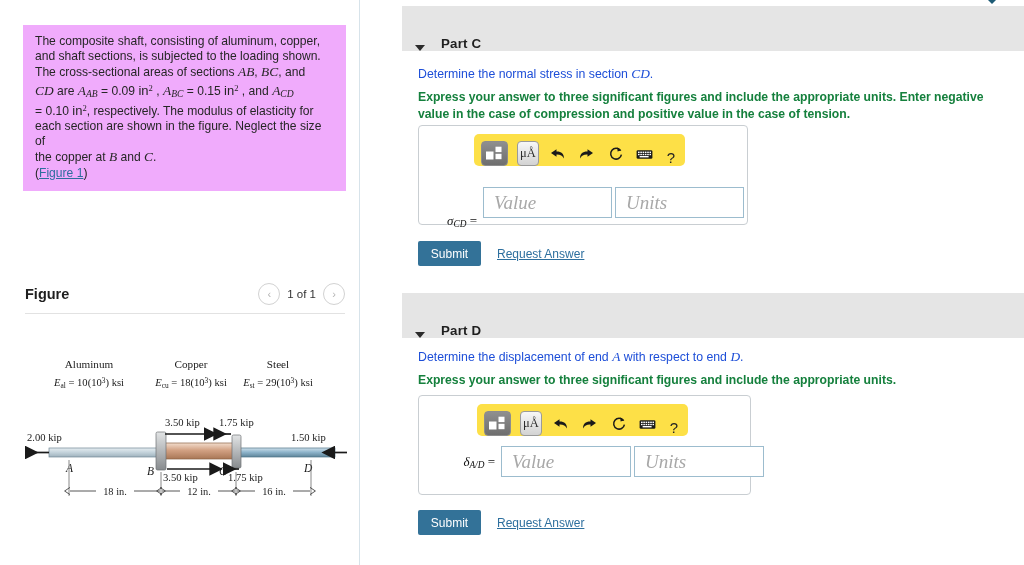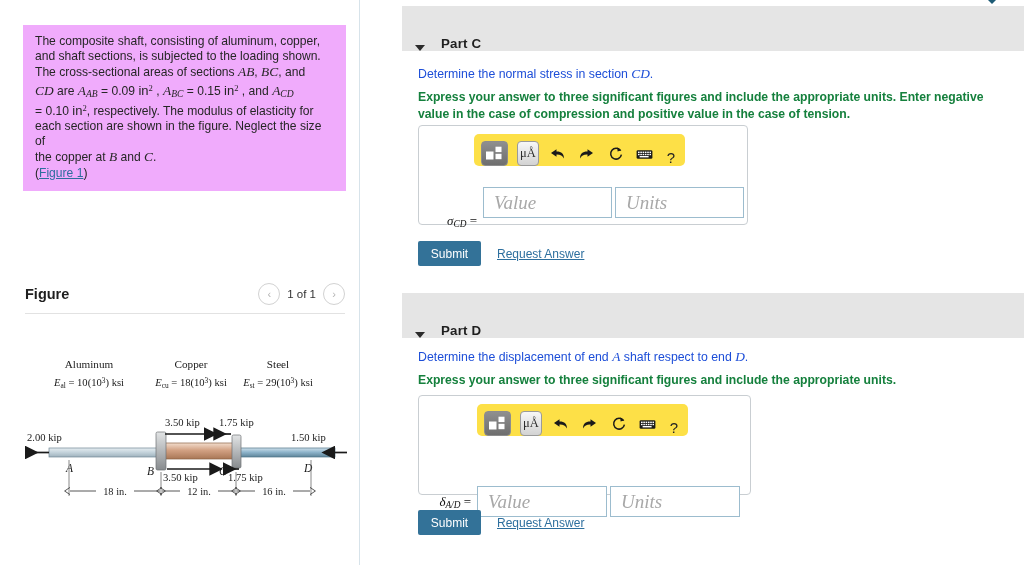--- a/index.html
+++ b/index.html
@@ -375,21 +375,21 @@
 
   <button class="submit-btn" style="top:241px;">Submit</button>
   <div class="request-link" style="left:497px; top:247px;">Request Answer</div>
 
   <div class="part-header" style="top:293px;">
     <div class="part-caret"></div>
     <div class="part-title">Part D</div>
   </div>
 
   <div class="prompt" style="top:349px;">
-    <span>Determine the displacement of end </span><span class="mathi">A</span><span> shaft respect to end </span><span class="mathi">D</span><span>.</span>
+    <span>Determine the displacement of end </span><span class="mathi">A</span><span> with respect to end </span><span class="mathi">D</span><span>.</span>
   </div>
 
   <div class="prompt-bold" style="top:372px;">Express your answer to three significant figures and include the appropriate units.</div>
 
   <div class="answer-box" style="top:395px; width:333px; height:100px;">
     <div class="answer-toolbar" style="left:58px; width:211px;">
       <div class="tb-btn">
         <svg width="19" height="15" viewBox="0 0 19 15">
           <rect x="1" y="5.5" width="7.5" height="8" fill="#fff"></rect>
           <rect x="10.5" y="0.7" width="6" height="5.4" fill="#fff"></rect>
@@ -428,21 +428,21 @@
             <rect x="6.6" y="4.8" width="1.6" height="1.4"></rect>
               <rect x="8.9" y="4.8" width="1.6" height="1.4"></rect>
             <rect x="11.2" y="4.8" width="1.6" height="1.4"></rect>
               <rect x="13.5" y="4.8" width="1.5" height="1.4"></rect>
             <rect x="3.6" y="7" width="9" height="1.4"></rect>
           </g>
         </svg>
       </div>
       <div class="tb-help">?</div>
     </div>
-    <div class="answer-row" style="left:0; top:50px;margin-top:40px;">
+    <div class="answer-row" style="left:24px; top:50px;">
       <span class="answer-label" style="width:52px;">
         <span style="font-style:italic;">δ</span><span style="font-size:9.3px; font-style:italic; vertical-align:-2px;">A/D</span><span> =</span>
       </span>
       <input class="ans-input" style="width: 130px; margin-left: 6px;" type="text" value="" placeholder="Value">
       <input class="ans-input" style="width: 130px; margin-left: 3px;" type="text" value="" placeholder="Units">
     </div>
   </div>
 
   <button class="submit-btn" style="top:510px;">Submit</button>
   <div class="request-link" style="left:497px; top:516px;">Request Answer</div>

